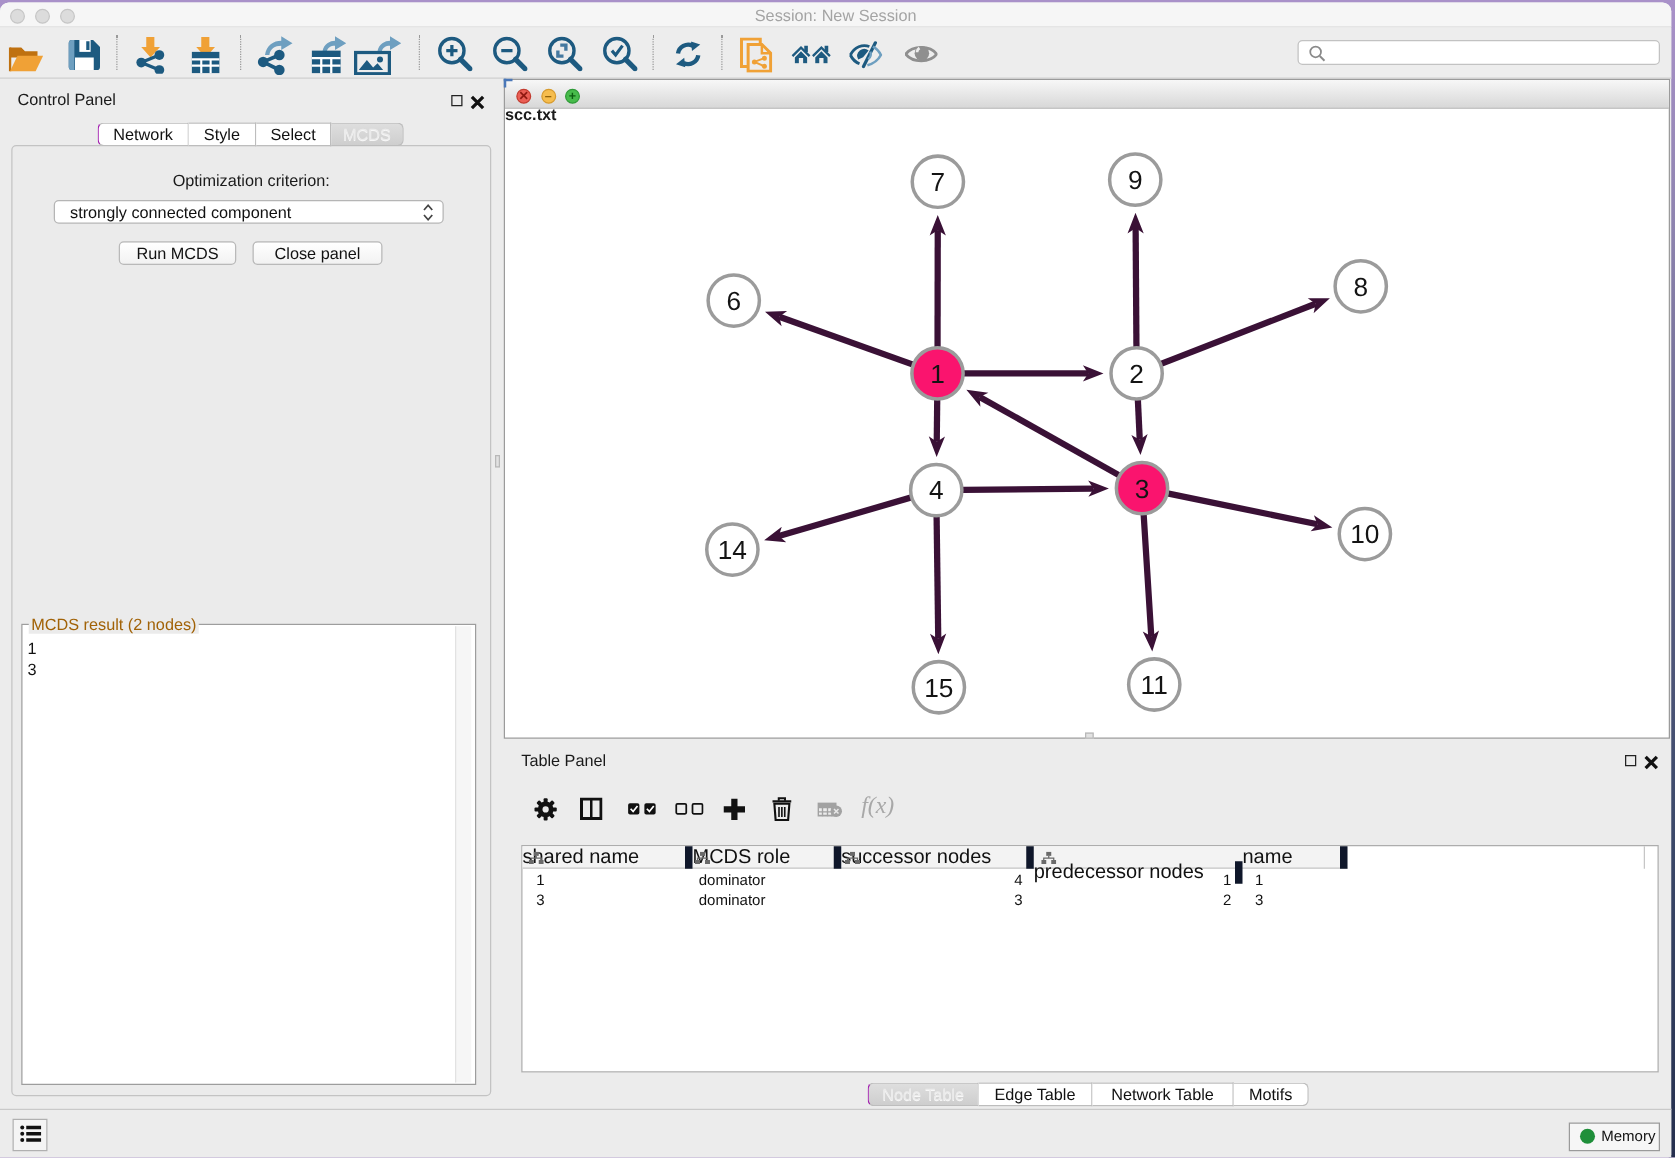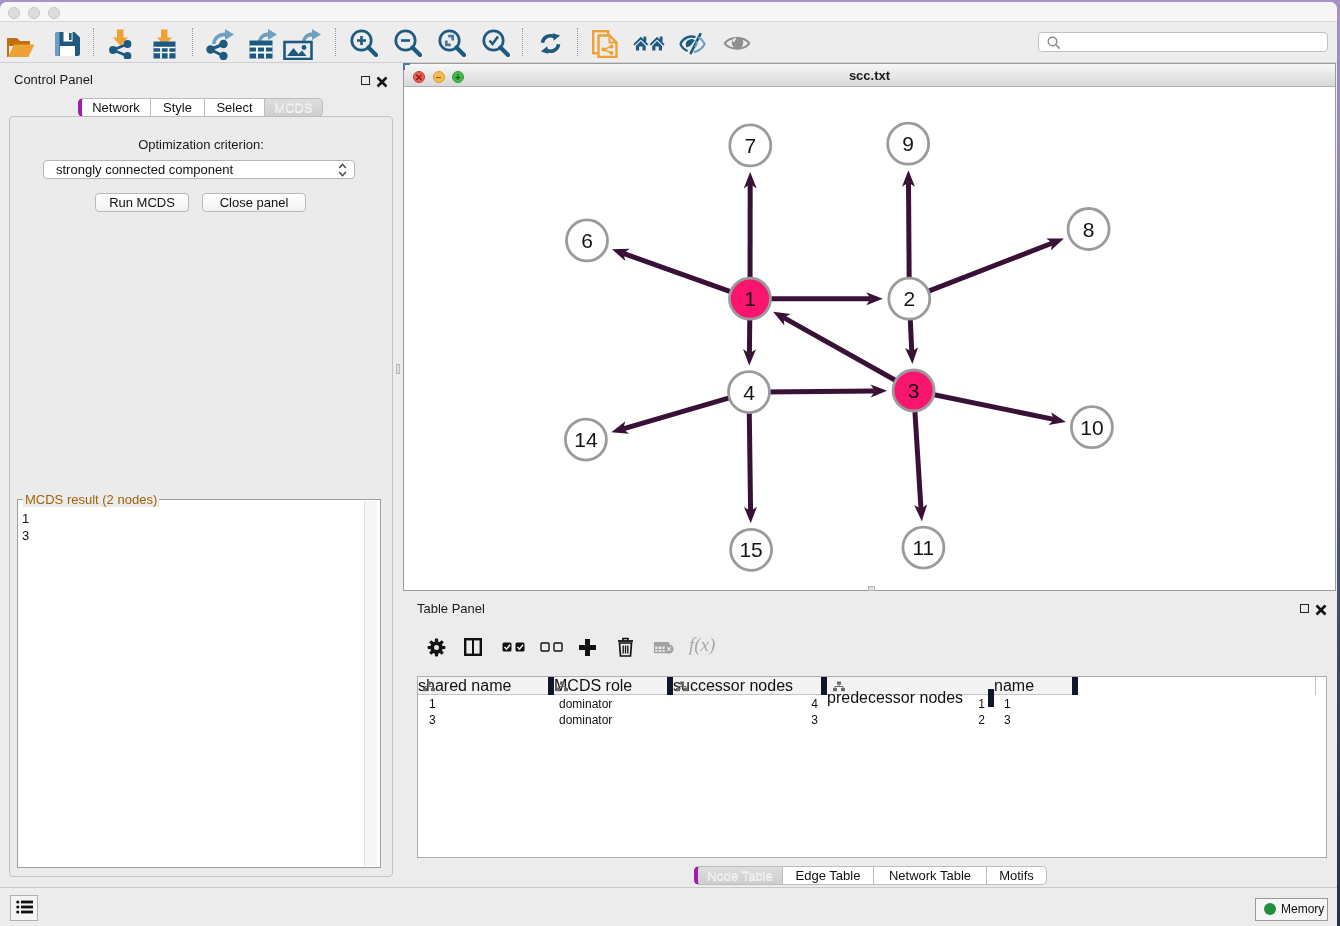--- a/index.html
+++ b/index.html
@@ -13,33 +13,33 @@
 #toolbar{position:absolute;left:0;top:20px;width:100%;height:41px;background:#ededed;border-bottom:1px solid #d0d0d0;}
 .sep{position:absolute;top:6px;height:28px;width:0;border-left:1px dotted #9a9a9a;}
 .ticon{position:absolute;top:4px;}
 #searchbox{position:absolute;left:1038px;top:10px;width:290px;height:20px;background:#fff;border:1px solid #c2c2c2;border-radius:4px;}
 
 #cp-label{position:absolute;left:14px;top:70px;font-size:13px;color:#1a1a1a;}
 .hdrbtn-sq{position:absolute;width:9px;height:9px;border:1.5px solid #222;}
 #cp-inner{position:absolute;left:9px;top:114px;width:384px;height:761px;border:1px solid #c3c3c3;border-radius:4px;background:#ebebeb;}
 #tabs{position:absolute;left:78px;top:96px;height:19px;display:flex;z-index:3;}
 .tab{height:19px;font-size:13px;color:#111;background:#fff;border:1px solid #bdbdbd;border-left:none;text-align:center;line-height:18px;}
-.tab.first{border-left:4px solid #a21caf;border-radius:5px 0 0 5px;}
+.tab.first{border-left:1px solid #a21caf;border-radius:5px 0 0 5px;}
 .tab.sel{background:linear-gradient(#dedede,#cecece);color:#ebebeb;text-shadow:0 1px 0 #f8f8f8;border-radius:0 5px 5px 0;}
 #optlabel{position:absolute;left:9px;top:135px;width:384px;text-align:center;font-size:13px;color:#1a1a1a;}
 #dropdown{position:absolute;left:43px;top:158px;width:312px;height:19px;background:#fff;border:1px solid #b5b5b5;border-radius:4px;font-size:13px;color:#111;line-height:17px;padding-left:12px;}
 .btn{position:absolute;height:19px;background:linear-gradient(#ffffff,#f2f2f2);border:1px solid #b9b9b9;border-radius:4px;font-size:13px;color:#111;text-align:center;line-height:17px;}
 #fieldset{position:absolute;left:17px;top:497px;width:364px;height:369px;background:#fff;border:1px solid #9d9d9d;}
 #fs-scroll{position:absolute;right:3px;top:1px;bottom:1px;width:13px;background:#f6f6f6;border-left:1px solid #e2e2e2;}
 #fs-legend{position:absolute;left:23px;top:490px;font-size:13px;color:#a16207;background:#ebebeb;padding:0 2px;}
 #fs-text{position:absolute;left:22px;top:509px;font-size:13px;color:#111;line-height:16.5px;}
 
 #netwin{position:absolute;left:403px;top:61px;width:933px;height:528px;border:1px solid #9b9b9b;background:#fff;}
 #nettitle{position:absolute;left:0;top:0;width:100%;height:23px;background:linear-gradient(#f7f7f7,#d8d8d8);border-bottom:1px solid #b3b3b3;}
-#nettitle span{display:block;text-align:center;font-size:13px;font-weight:bold;color:#1b1b1b;padding-top:4px;}
+#nettitle span{display:block;font-size:13px;font-weight:bold;color:#1b1b1b;padding-top:20px;}
 .mac{position:absolute;top:6.5px;width:12px;height:12px;border-radius:50%;font-size:10px;line-height:12px;text-align:center;font-weight:bold;}
 #graph{position:absolute;left:0;top:24px;}
 
 #tp-label{position:absolute;left:417px;top:599px;font-size:13px;color:#1a1a1a;}
 #tbl{position:absolute;left:417px;top:674px;width:910px;height:182px;background:#fff;border:1px solid #adadad;}
 #tblhead{position:absolute;left:0;top:0;width:660px;height:18px;background:#f3f3f3;border-bottom:1px solid #c6c6c6;display:flex;}
 .th{position:relative;height:18px;border-right:6px solid #0f172a;font-size:16px;color:#111;text-align:left;line-height:17px;}
 .trow{position:absolute;width:100%;height:16px;font-size:12px;color:#111;}
 .trow span{position:absolute;top:1px;}
 #btabs{position:absolute;left:694px;top:864px;height:19px;display:flex;z-index:3;}
@@ -47,20 +47,21 @@
 #statusbar{position:absolute;left:0;top:885px;width:100%;height:37px;background:#ececec;border-top:1px solid #c9c9c9;}
 #listbtn{position:absolute;left:10px;top:7px;width:28px;height:26px;background:#f4f4f4;border:1px solid #b0b0b0;}
 #membtn{position:absolute;left:1255px;top:10px;width:73px;height:23px;background:#f6f6f6;border:1px solid #9a9a9a;font-size:12px;color:#111;line-height:21px;}
 </style></head><body>
 <div id="rightstrip"></div>
 <div id="app">
   <div id="titlebar">
     <div class="tl" style="left:8px;"></div>
     <div class="tl" style="left:28px;"></div>
     <div class="tl" style="left:48px;"></div>
+    <div id="apptitle">Session: New Session</div>
   </div>
   <div id="toolbar">
       <div class="sep" style="left:93px;"></div>
       <div class="sep" style="left:192px;"></div>
       <div class="sep" style="left:335px;"></div>
       <div class="sep" style="left:522px;"></div>
       <div class="sep" style="left:577px;"></div>
       <svg class="ticon" style="left:7px;top:12px;" width="28" height="25" viewBox="0 0 28 25">
         <path d="M1 4 h9 l3 3 h10 v5 H1 z" fill="#bf7110"></path>
         <path d="M1 23 V4" stroke="#bf7110" stroke-width="2"></path>

